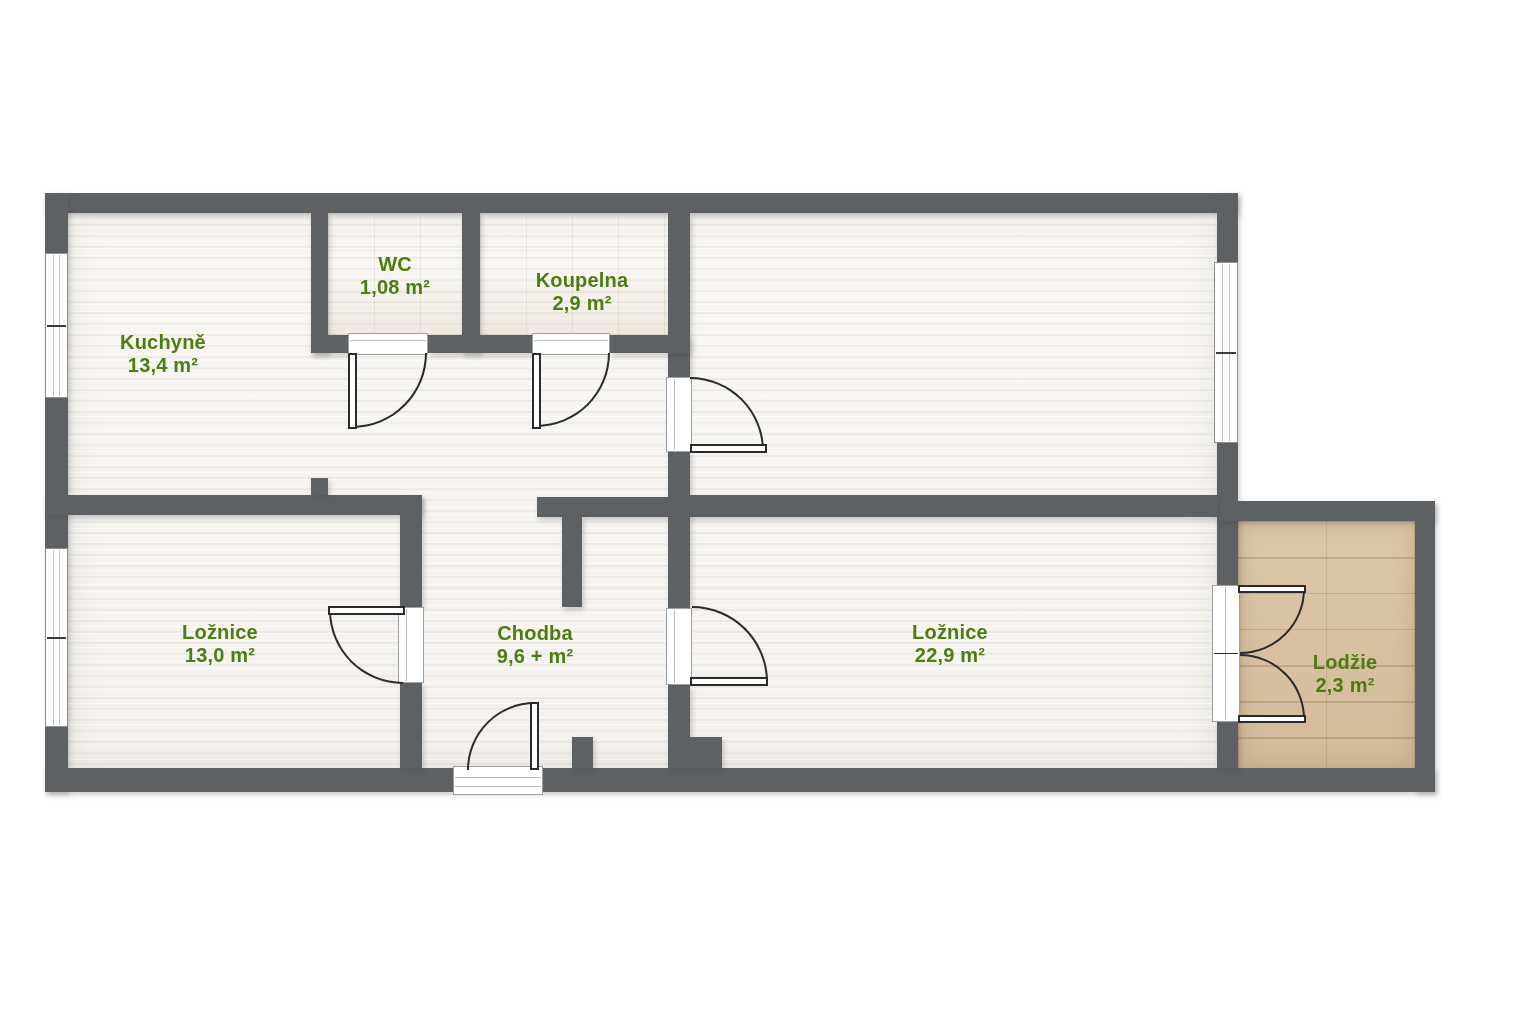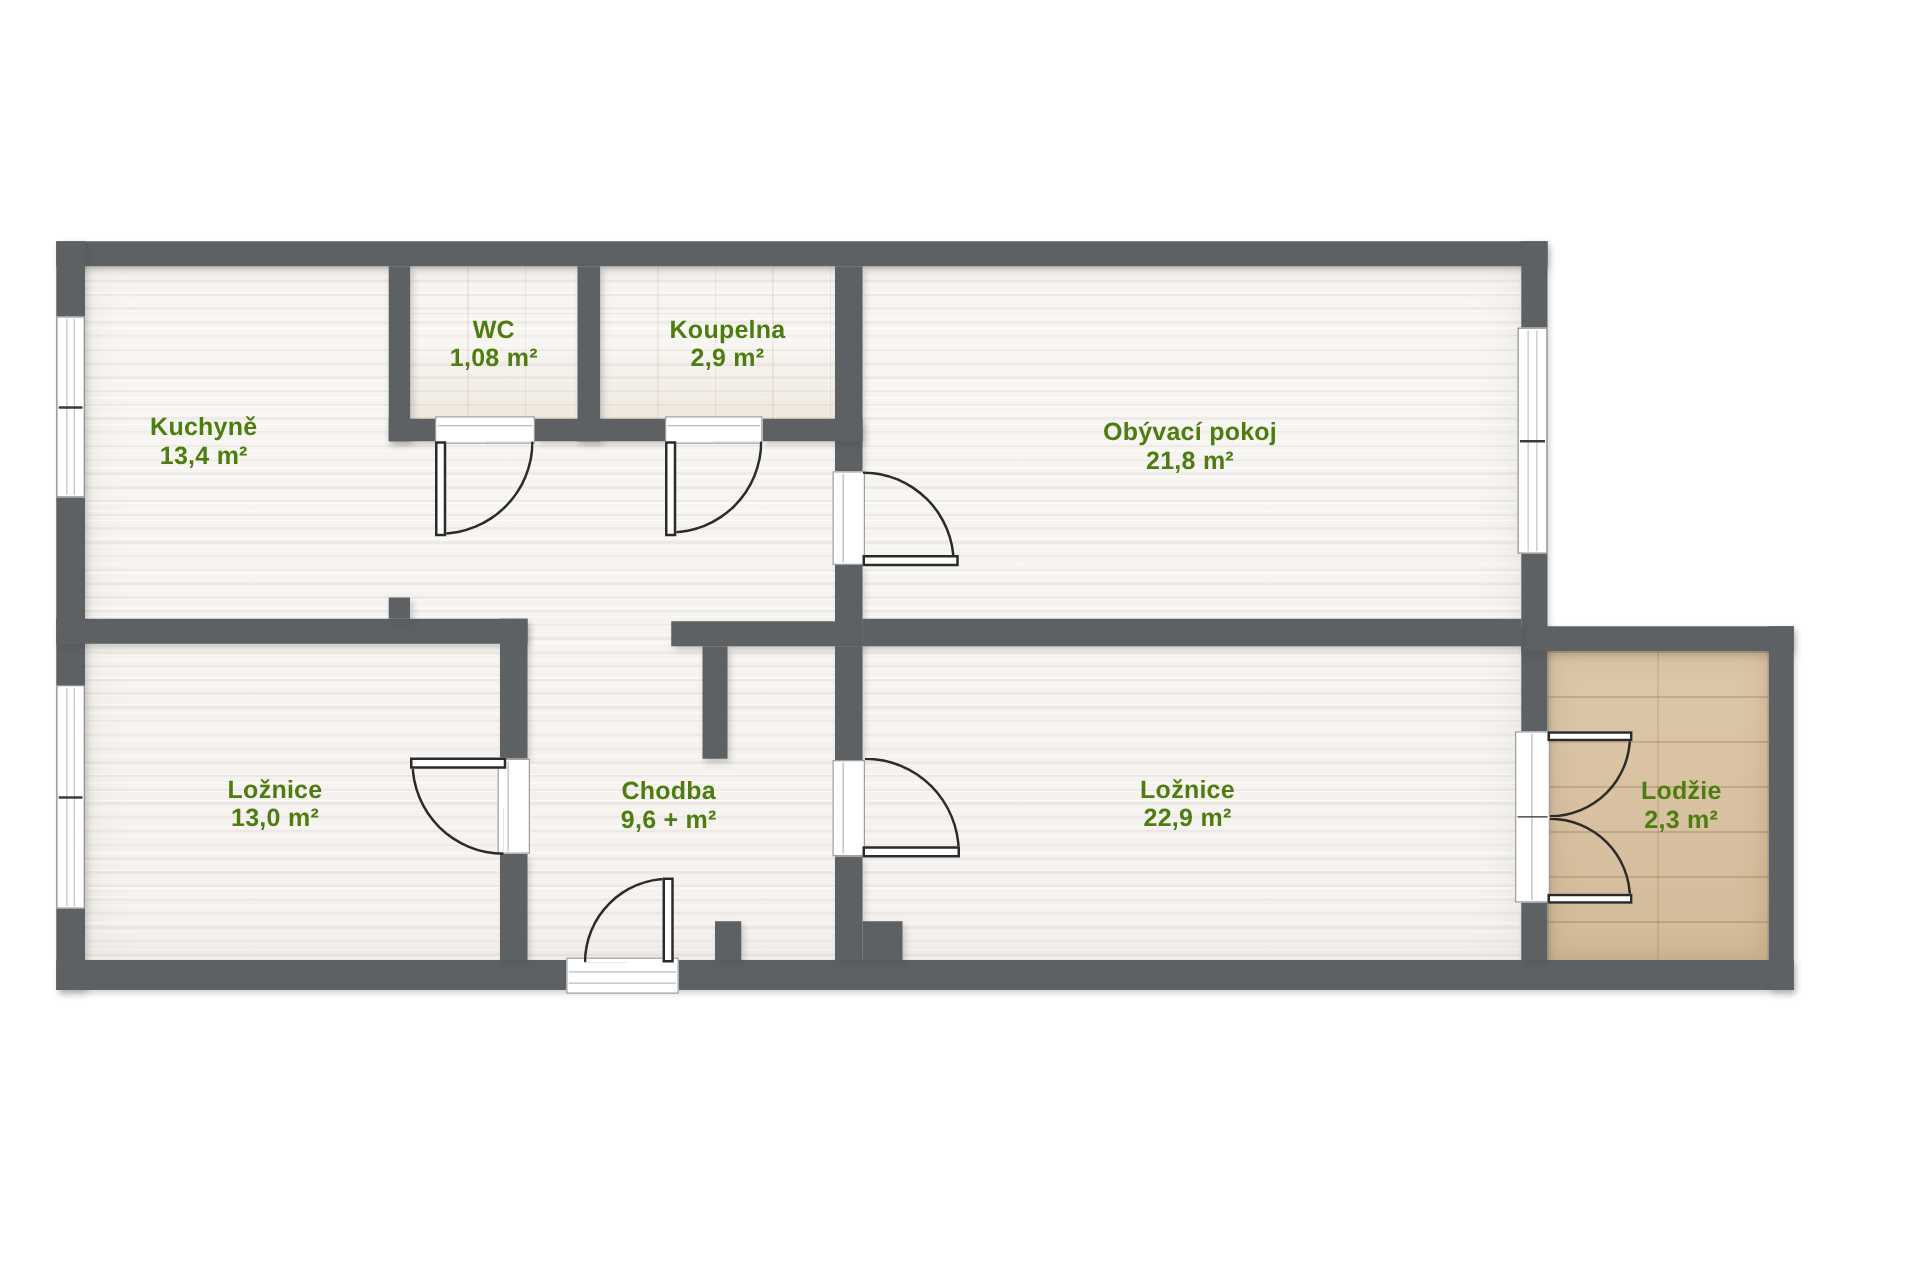--- a/index.html
+++ b/index.html
@@ -154,38 +154,34 @@
   <div class="abs leaf" style="left:1238px;top:715px;width:68px;height:8px;"></div>
 
   <div class="room-label" style="left:163px;top:354px;">
     <span>Kuchyně</span>
     <span>13,4 m²</span>
   </div>
   <div class="room-label" style="left:395px;top:276px;">
     <span>WC</span>
     <span>1,08 m²</span>
   </div>
-  <div class="room-label" style="left:574px;top:276px;padding-left:16px;">
+  <div class="room-label" style="left:574px;top:292px;padding-left:16px;">
     <span>Koupelna</span>
     <span>2,9 m²</span>
-  </div>
-  <div class="room-label" style="left:952px;top:358px;">
-    <span>Obývací pokoj</span>
-    <span>21,8 m²</span>
   </div>
   <div class="room-label" style="left:220px;top:644px;">
     <span>Ložnice</span>
     <span>13,0 m²</span>
   </div>
   <div class="room-label" style="left:535px;top:645px;">
     <span>Chodba</span>
     <span>9,6 + m²</span>
   </div>
   <div class="room-label" style="left:950px;top:644px;">
     <span>Ložnice</span>
     <span>22,9 m²</span>
   </div>
-  <div class="room-label" style="left:1345px;top:645px;">
+  <div class="room-label" style="left:1345px;top:674px;">
     <span>Lodžie</span>
     <span>2,3 m²</span>
   </div>
 
 </div>
 
 </body></html>

